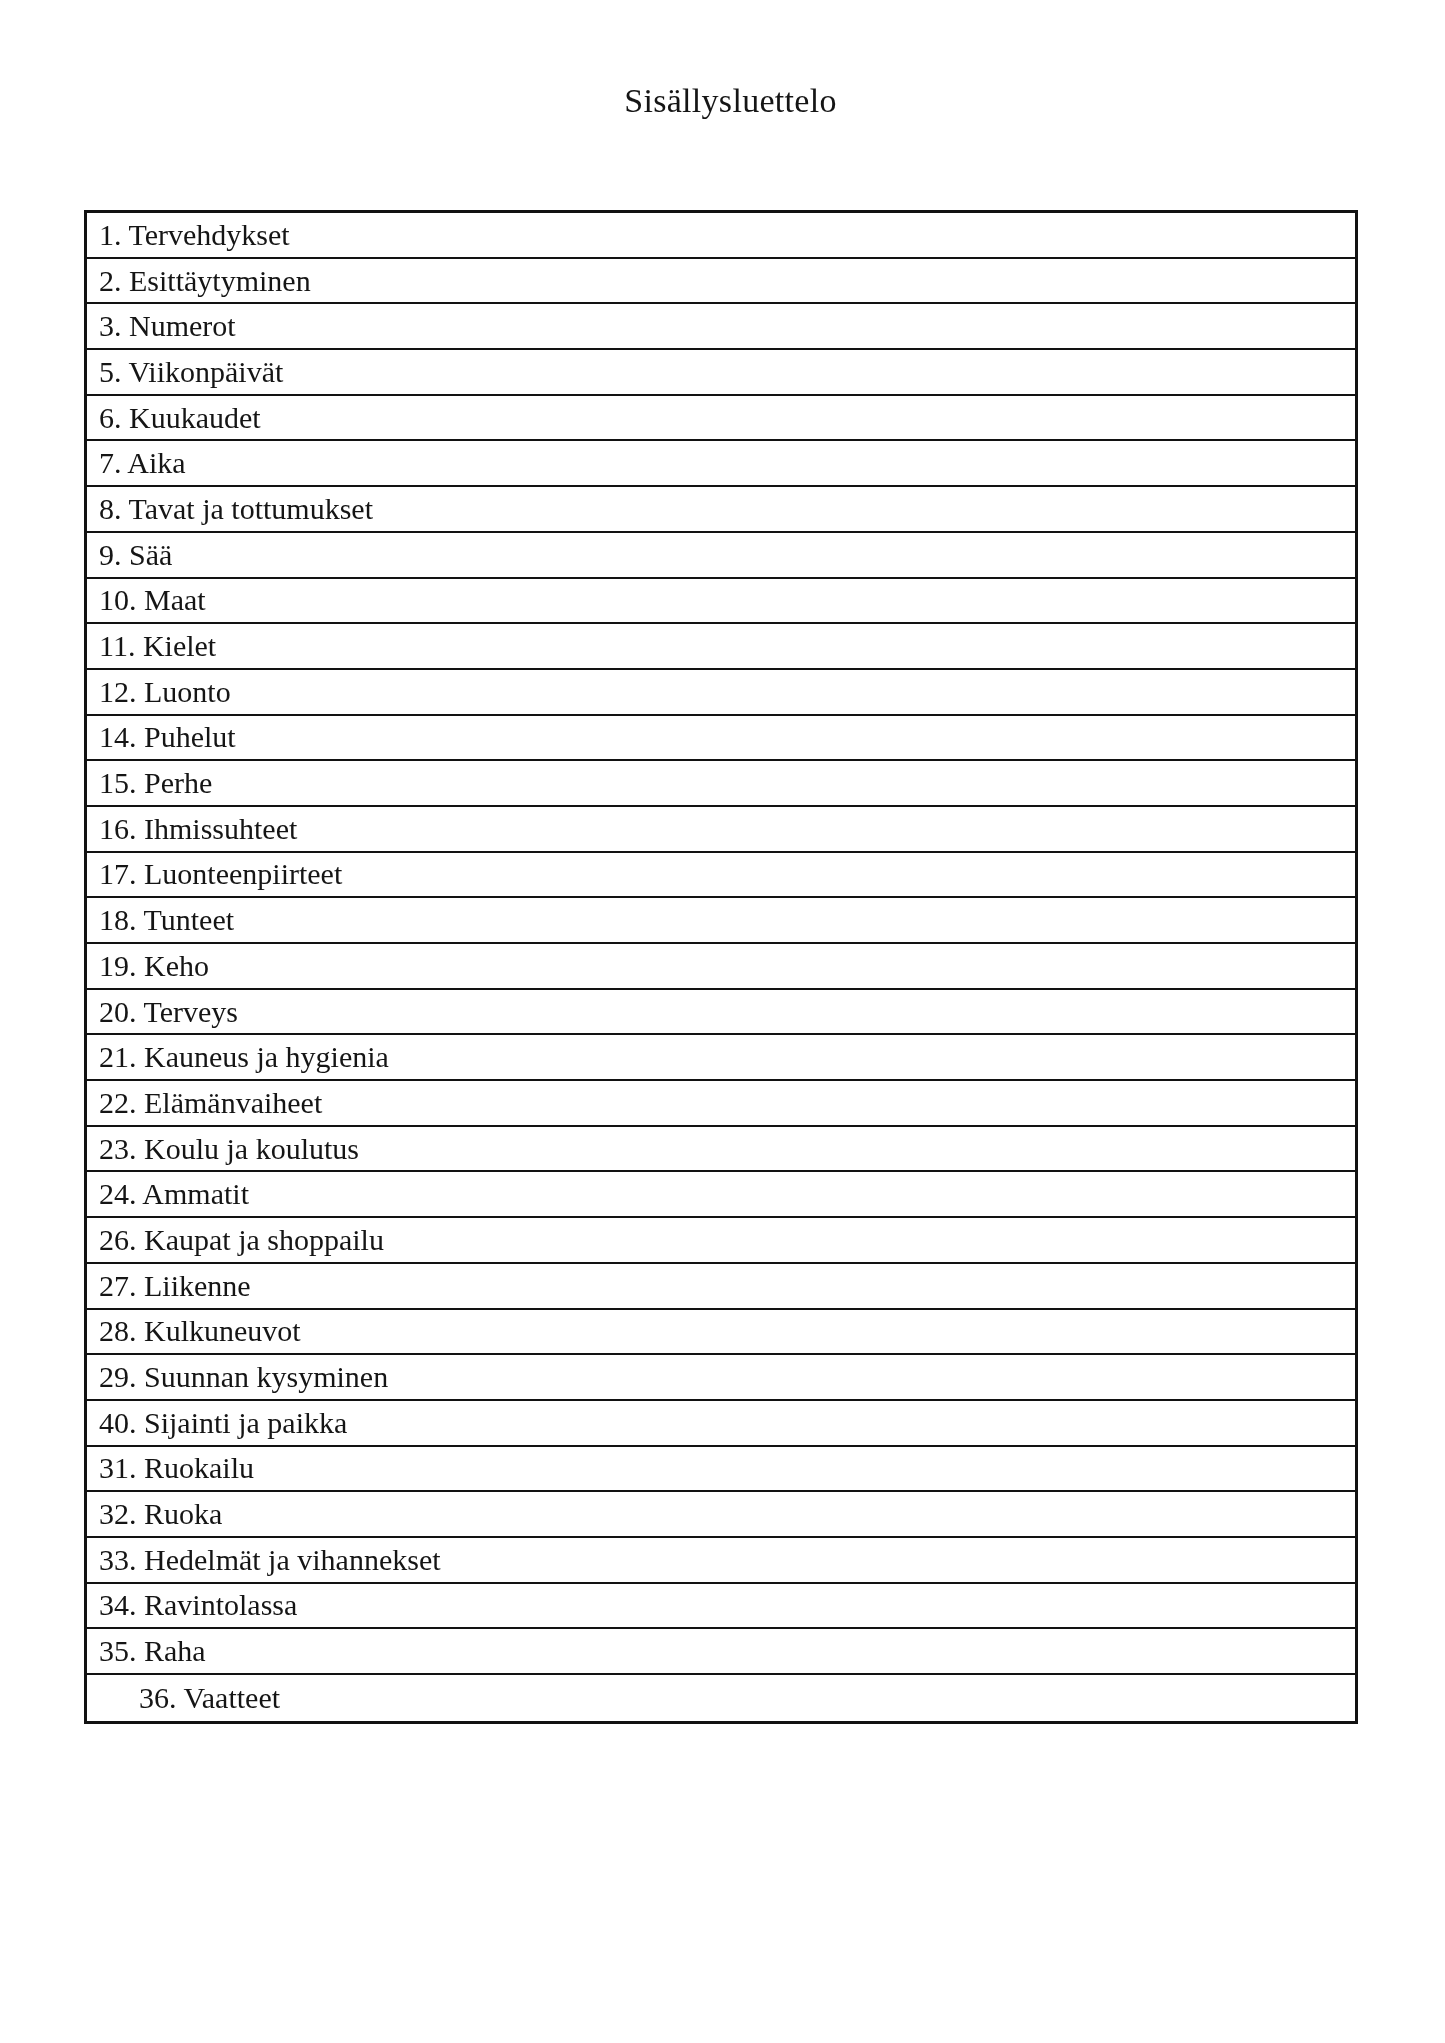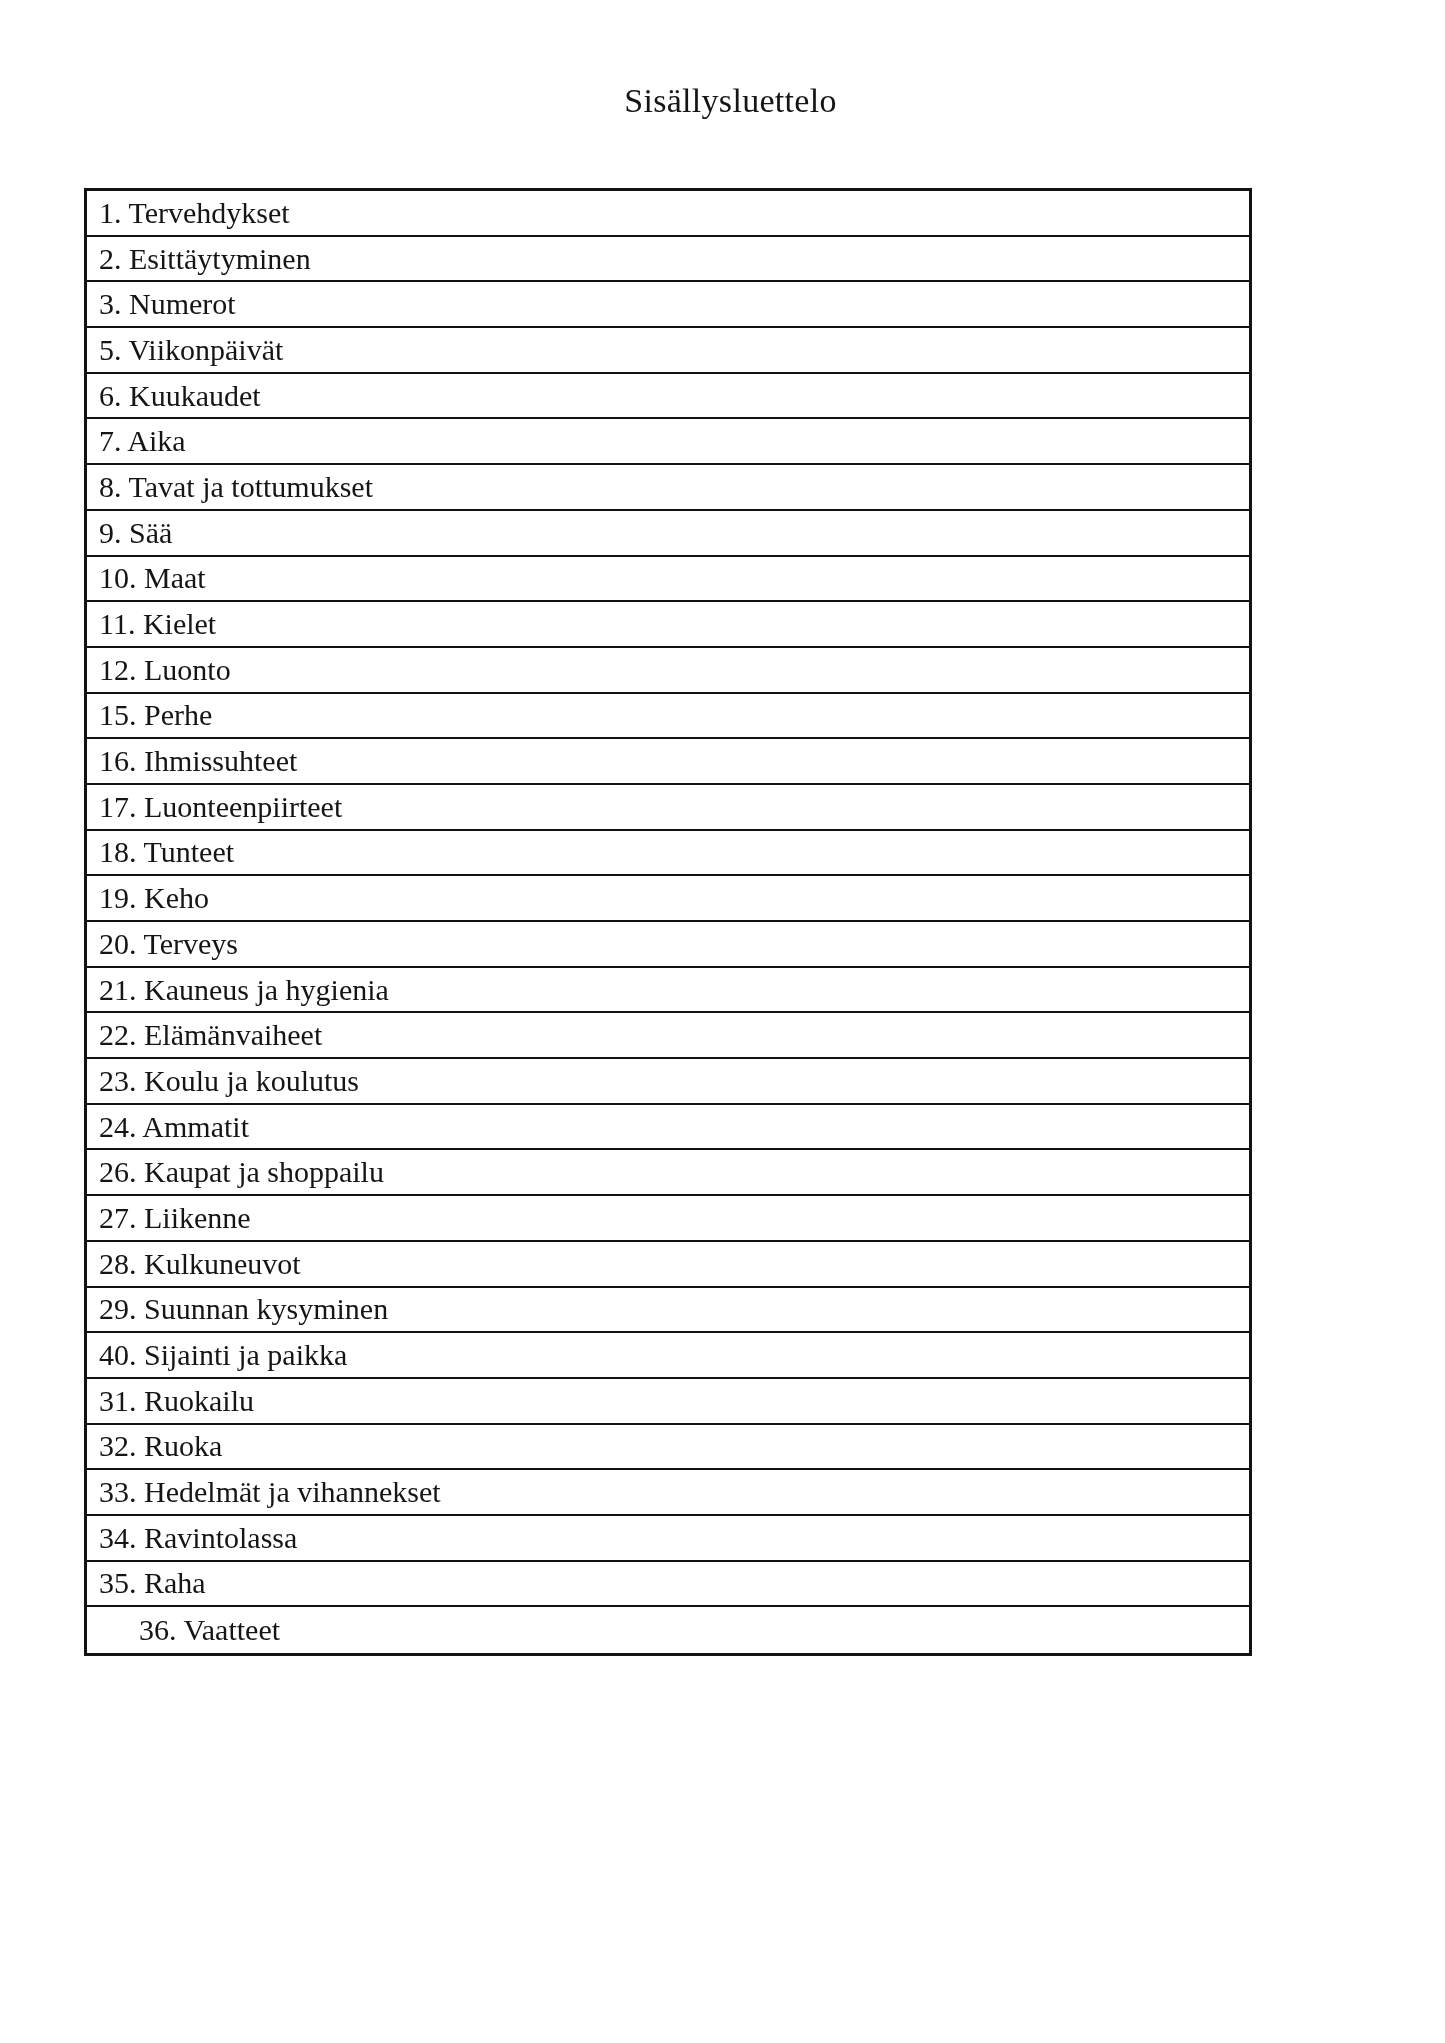--- a/index.html
+++ b/index.html
@@ -21,22 +21,22 @@
     width: 100%;
     text-align: center;
     font-size: 34px;
     font-weight: 400;
     margin: 8px;
     letter-spacing: 0.3px;
   }
   .toc-table {
     position: absolute;
     left: 84px;
-    top: 188px;
-    width: 1168px;
+    top: 210px;
+    width: 1274px;
     box-sizing: border-box;
     border: 3px solid #121212;
     background: #ffffff;
   }
   .toc-row {
     box-sizing: border-box;
     height: 45.7px;
     border-bottom: 2px solid #121212;
     display: flex;
     align-items: center;
@@ -84,20 +84,23 @@
       <span class="toc-text">9. Sää</span>
     </div>
     <div class="toc-row">
       <span class="toc-text">10. Maat</span>
     </div>
     <div class="toc-row">
       <span class="toc-text">11. Kielet</span>
     </div>
     <div class="toc-row">
       <span class="toc-text">12. Luonto</span>
+    </div>
+    <div class="toc-row">
+      <span class="toc-text">14. Puhelut</span>
     </div>
     <div class="toc-row">
       <span class="toc-text">15. Perhe</span>
     </div>
     <div class="toc-row">
       <span class="toc-text">16. Ihmissuhteet</span>
     </div>
     <div class="toc-row">
       <span class="toc-text">17. Luonteenpiirteet</span>
     </div>

